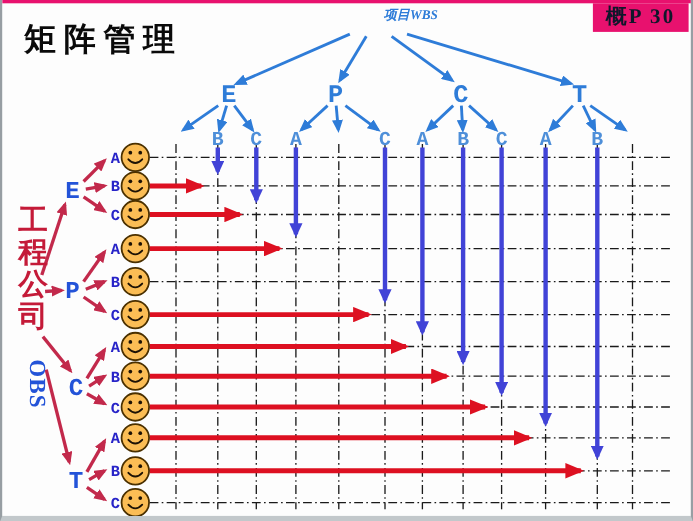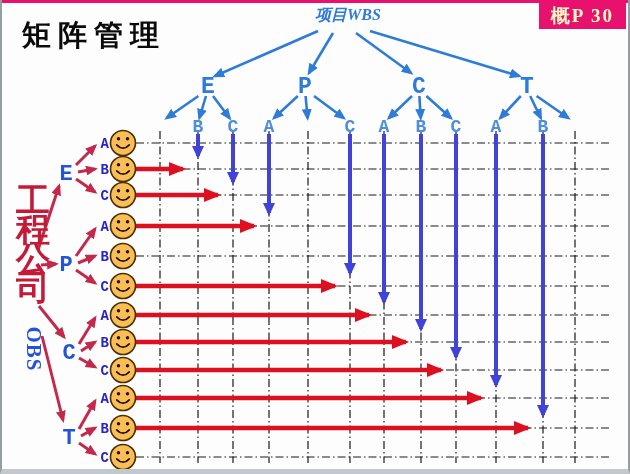--- a/index.html
+++ b/index.html
@@ -10,31 +10,31 @@
     font-family:"Liberation Sans","DejaVu Sans",sans-serif;
     padding-left:43px;
   }
   .topline{position:absolute;left:0;top:0;width:630px;height:3px;background:var(--pink);}
   .title{
     position:absolute;left:20px;top:16px;font-family:"Liberation Serif","DejaVu Serif",serif;
     font-weight:bold;font-size:29px;color:#0a0a0a;letter-spacing:7px;white-space:nowrap;
   }
   .badge{
     position:absolute;top:3px;right:2px;height:26px;line-height:26px;padding:0 12px;
-    background:var(--pink);color:#fef9c3;font-weight:bold;font-size:19px;
+    background:var(--pink);color:#0f172a;font-weight:bold;font-size:19px;
     font-family:"Liberation Serif","DejaVu Serif",serif;letter-spacing:2px;white-space:nowrap;
   }
   .wbsroot{
-    position:absolute;left:296px;top:5px;width:100px;text-align:center;
+    position:absolute;left:296px;top:5px;width:100px;text-align:right;
     font-family:"Liberation Serif","DejaVu Serif",serif;font-style:italic;font-weight:bold;
-    font-size:16px;color:var(--tblue);white-space:nowrap;
+    font-size:12px;color:var(--tblue);white-space:nowrap;
   }
   .org{
     position:absolute;left:14px;top:186px;width:28px;
-    font-family:"Liberation Serif","DejaVu Serif",serif;font-weight:bold;font-size:34px;
+    font-family:"Liberation Serif","DejaVu Serif",serif;font-weight:bold;font-size:27px;
     line-height:29px;color:var(--otext);word-break:break-all;text-align:center;
   }
   .obsv{
     position:absolute;left:3px;top:338px;width:58px;height:22px;line-height:22px;text-align:center;
     transform:rotate(90deg);font-family:"Liberation Serif","DejaVu Serif",serif;
     font-weight:bold;font-size:21px;color:var(--oblue);letter-spacing:1px;
   }
   svg#diagram{position:absolute;left:0;top:0;}
   .grid{stroke:var(--grid);stroke-width:1.2;stroke-dasharray:8 3 1.5 3;fill:none;}
   .varrow{stroke:var(--mblue);stroke-width:4;fill:none;}

